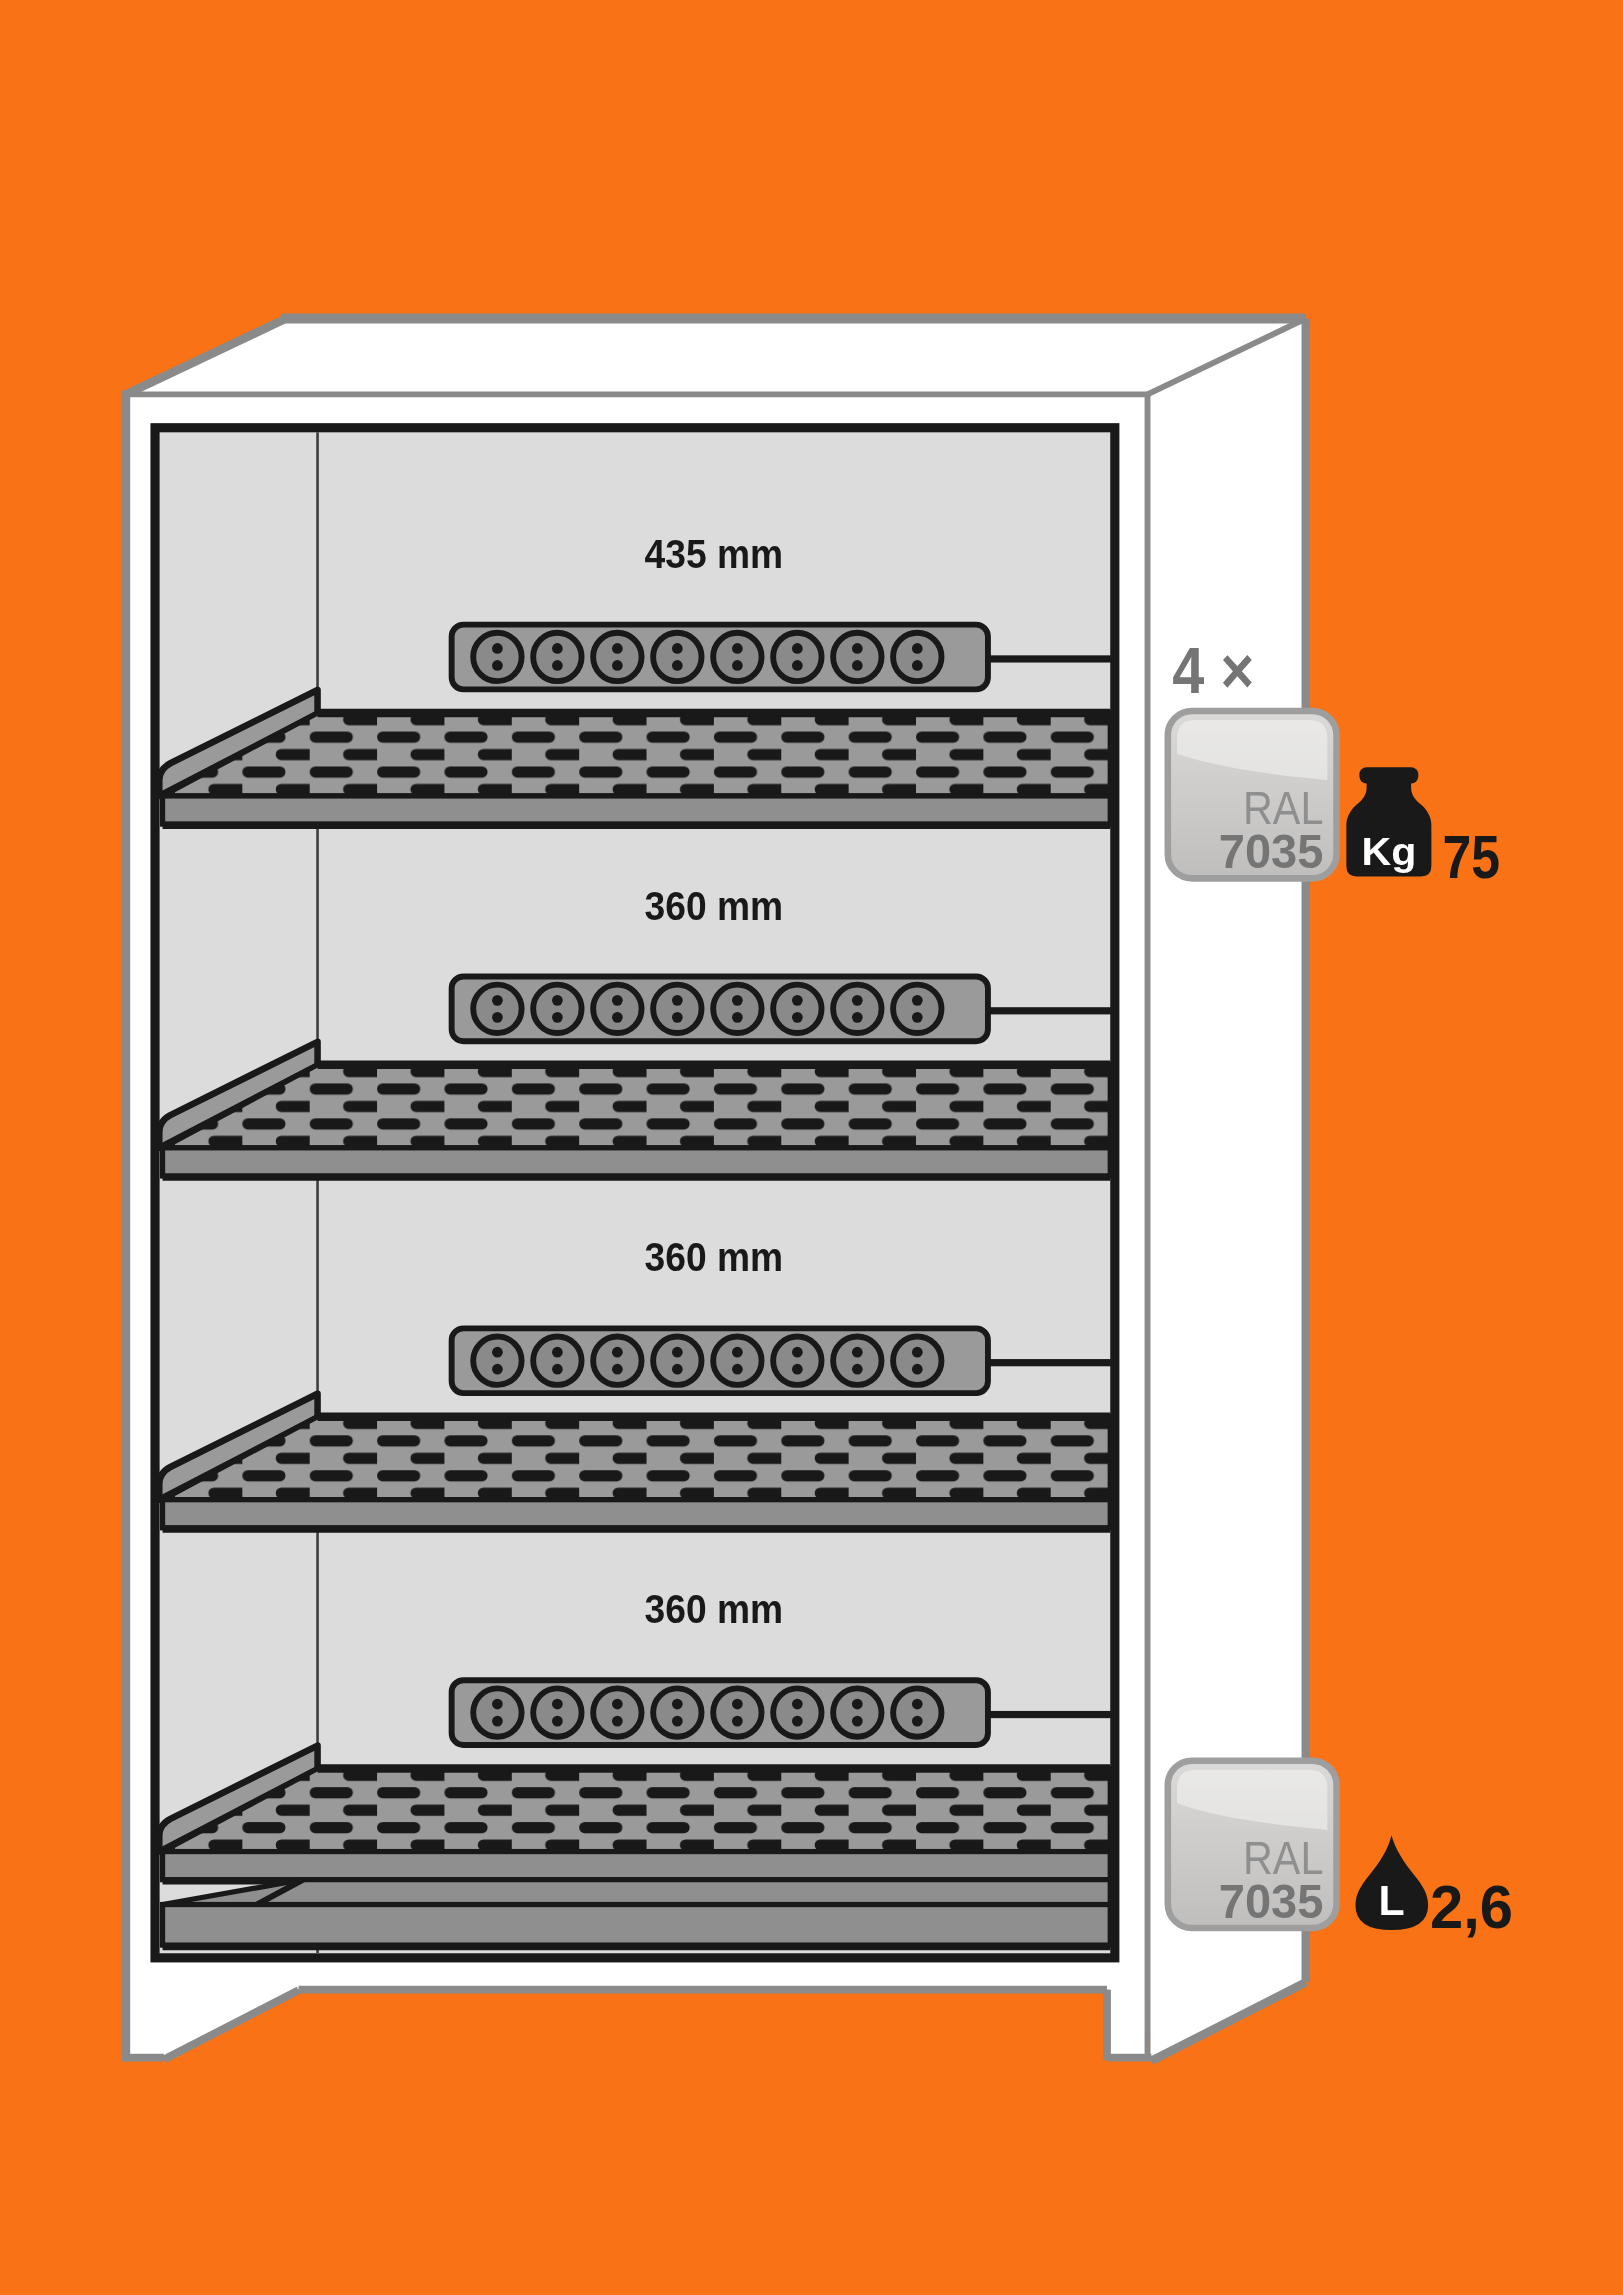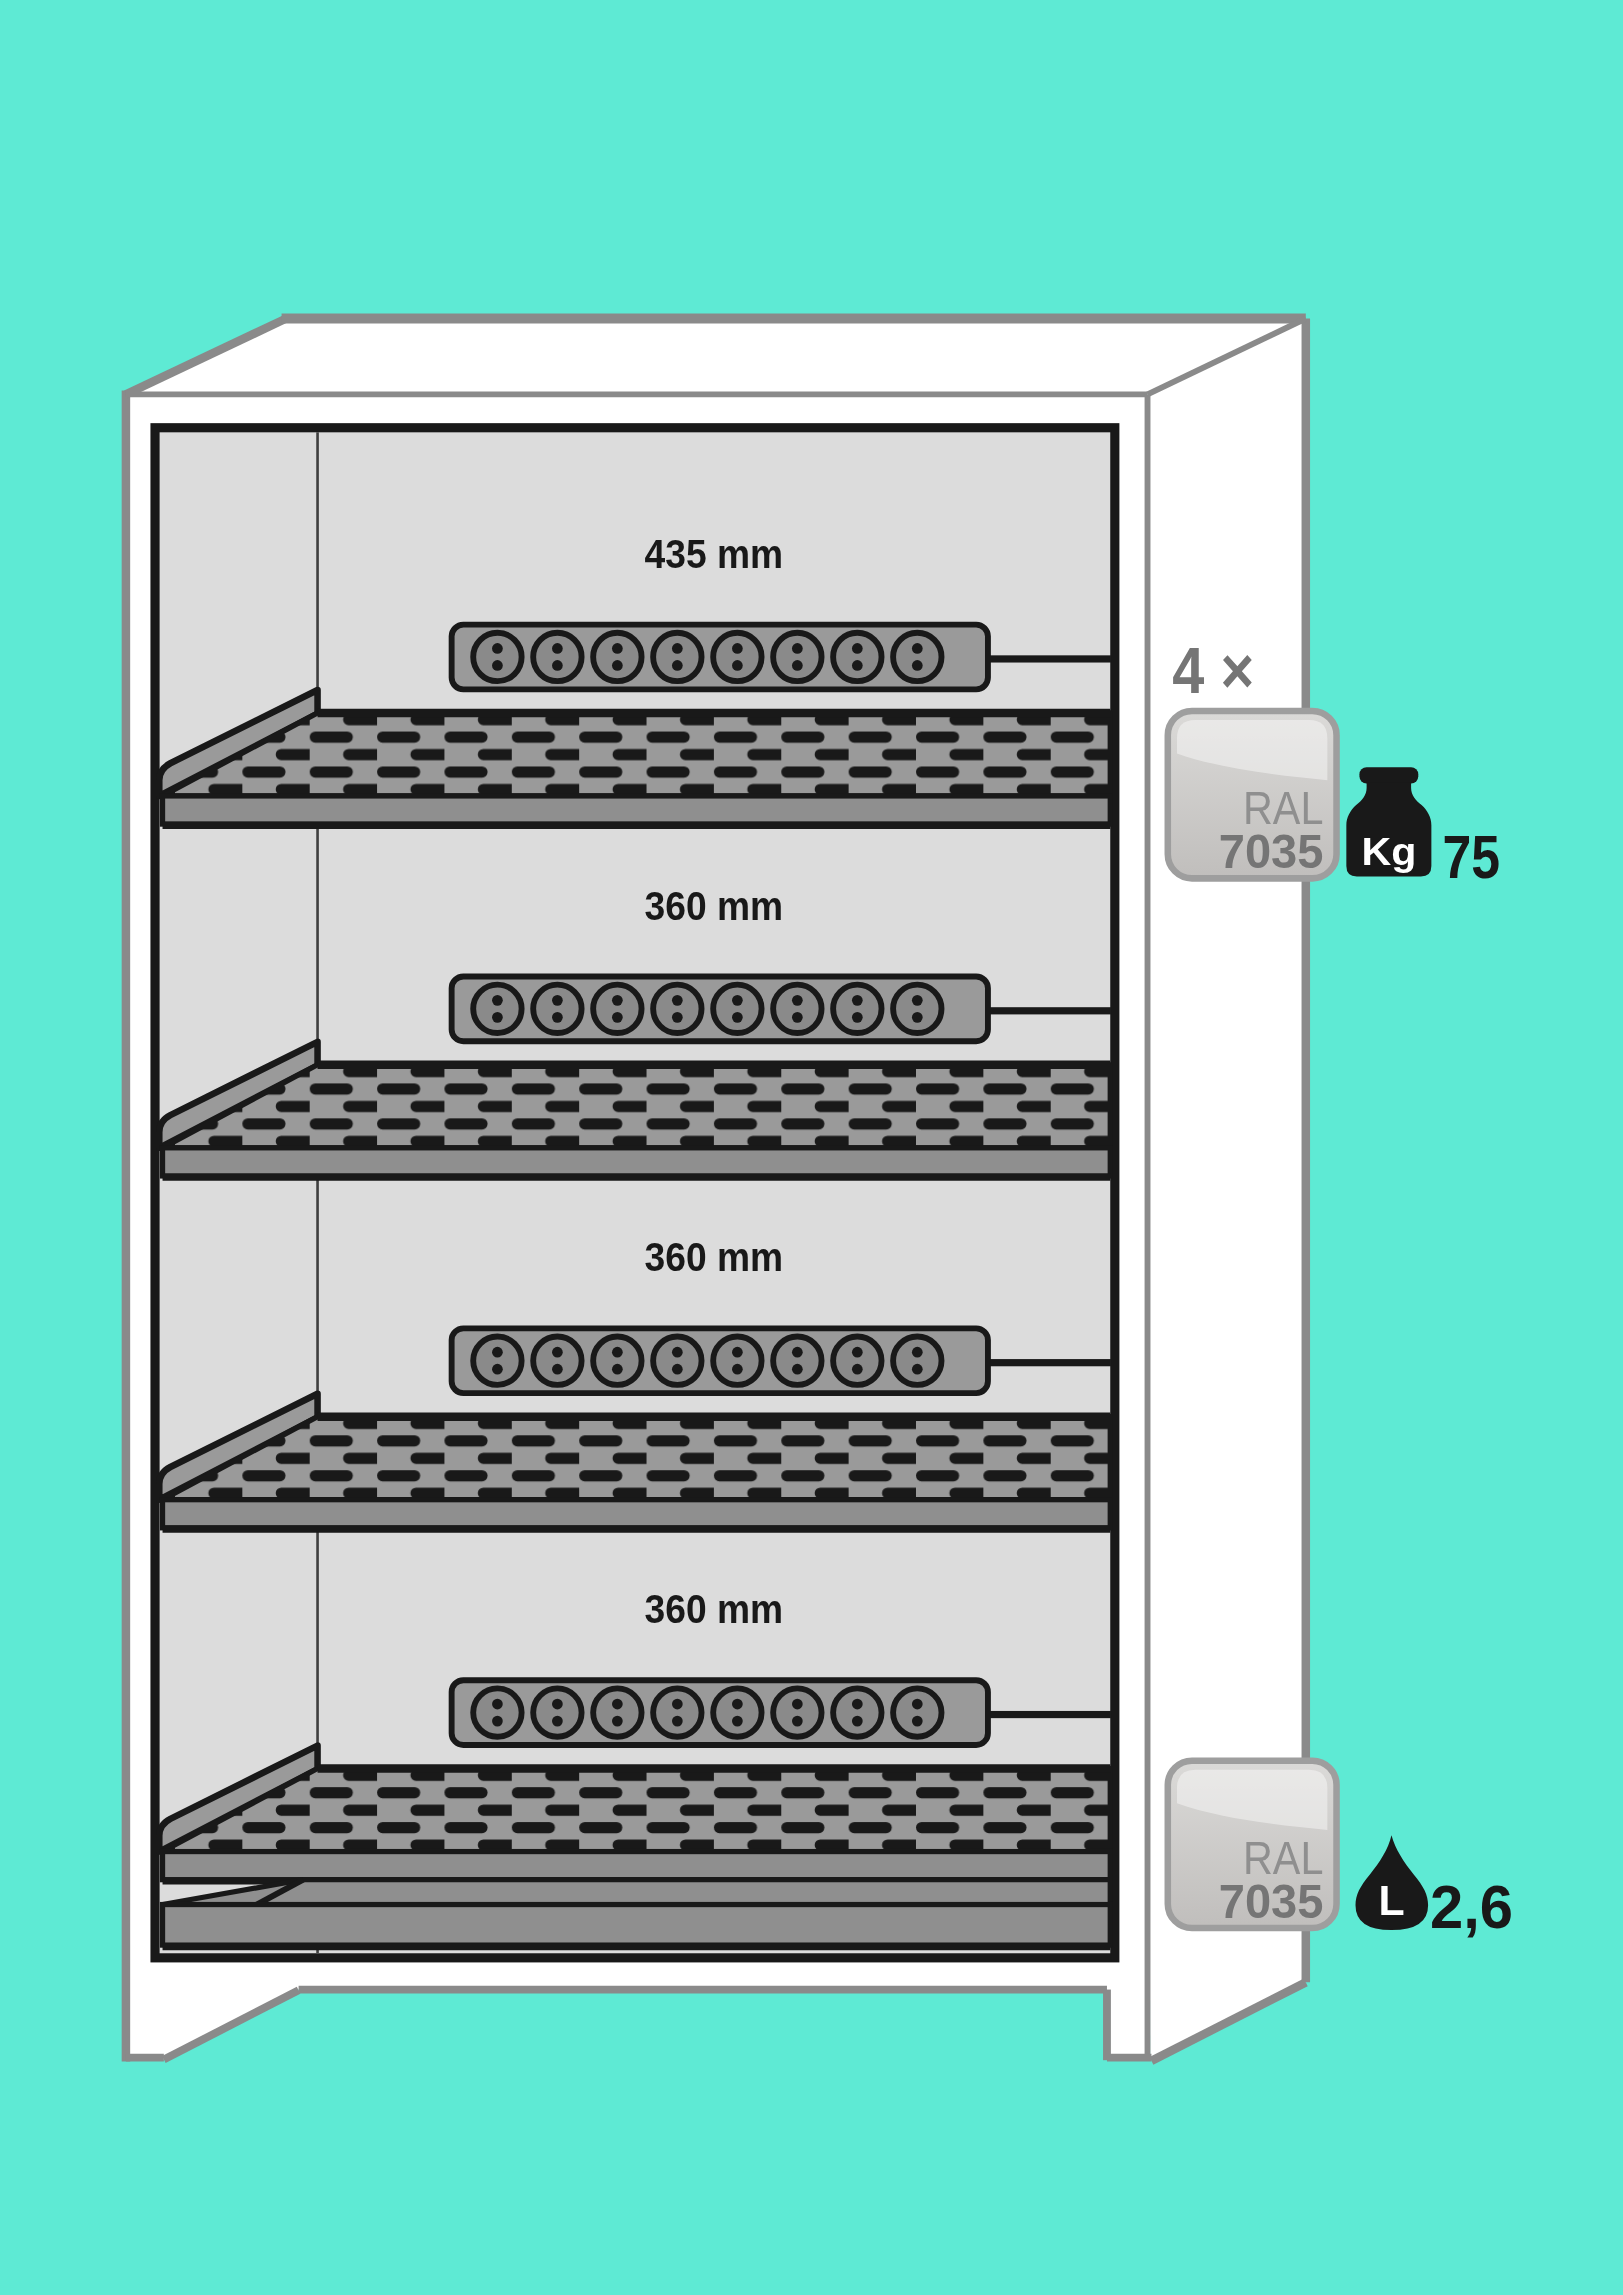--- a/index.html
+++ b/index.html
@@ -1,16 +1,16 @@
 <!DOCTYPE html>
 <html style="font-size:10.5px"><head>
 <meta charset="utf-8">
 <style>
   html,body{margin:0;padding:0;background:#ffffff;}
-  .stage{position:relative;width:1624px;height:2295px;background:#5eead4;overflow:hidden;}
+  .stage{position:relative;width:1624px;height:2295px;background:#f97316;overflow:hidden;}
   svg{display:block;width:100%;height:100%;}
   text{font-family:"Liberation Sans","DejaVu Sans",sans-serif;}
   .dim-label{font-weight:bold;fill:#191919;}
   .gray-label{font-weight:bold;fill:#757575;}
   .badge-standard{font-weight:normal;fill:#8f8f8f;}
   .badge-code{font-weight:bold;fill:#757575;}
   .icon-value{font-weight:bold;fill:#191919;}
   .icon-unit{font-weight:bold;fill:#ffffff;}
 </style>
 </head>

